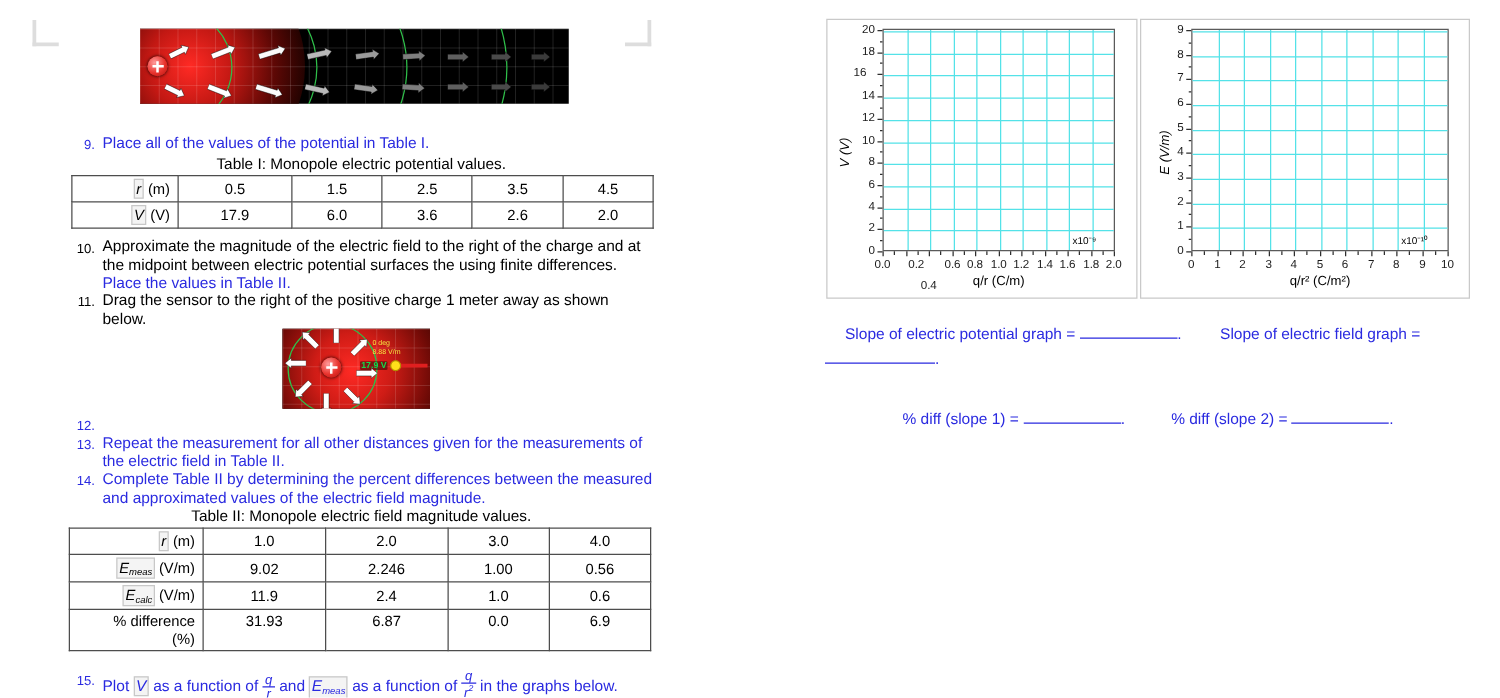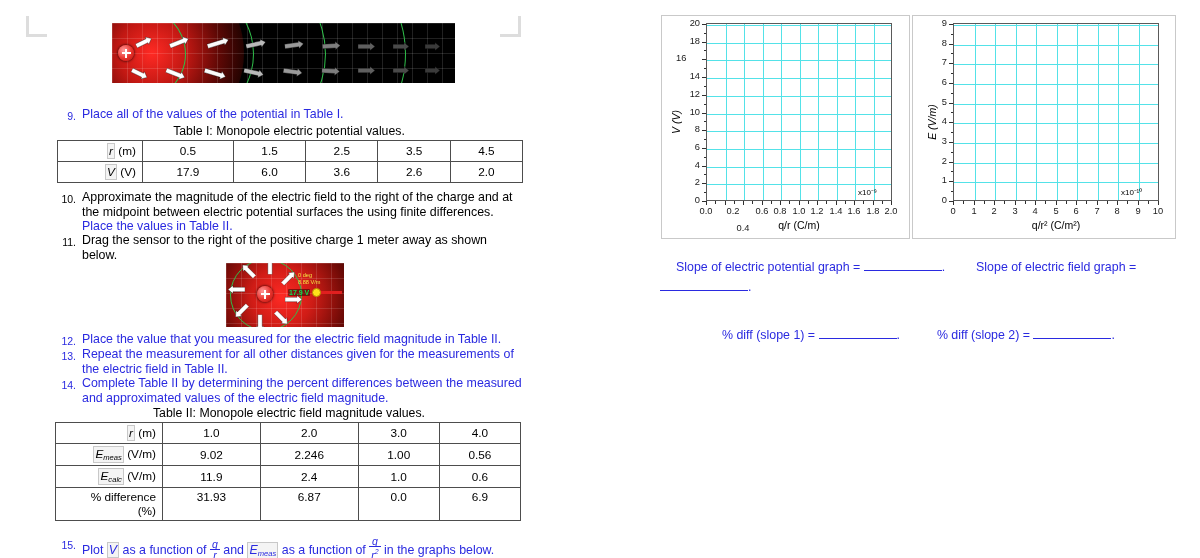--- a/index.html
+++ b/index.html
@@ -243,21 +243,20 @@
         <div class="arrow" style="left: 19px; top: 27px; width: 17px; height: 9px; transform: rotate(180deg);"><svg width="17" height="9" viewBox="0 0 17 9">
             <path d="M0 2.3 H12 V0.4 L17 4.5 L12 8.6 V6.7 H0 Z" fill="#ffffff" stroke="rgba(0,0,0,.55)" stroke-width="0.6"></path>
           </svg></div>
         <div class="arrow" style="left: 24.8px; top: 12.8px; width: 17px; height: 9px; transform: rotate(-135deg);"><svg width="17" height="9" viewBox="0 0 17 9">
             <path d="M0 2.3 H12 V0.4 L17 4.5 L12 8.6 V6.7 H0 Z" fill="#ffffff" stroke="rgba(0,0,0,.55)" stroke-width="0.6"></path>
           </svg></div>
       </div>
 
     <div class="qitem" style="left:54px;top:332px;width:470px;">
       <span class="qnum blue">12.</span>
-      <span class="qbody blue">Place the value that you measured for the electric field magnitude in Table II.</span>
     </div>
 
     <div class="qitem" style="left:54px;top:347px;width:470px;">
       <span class="qnum blue">13.</span>
       <span class="qbody blue">Repeat the measurement for all other distances given for the measurements of the electric field in Table II.</span>
     </div>
 
     <div class="qitem" style="left:54px;top:376px;width:470px;">
       <span class="qnum blue">14.</span>
       <span class="qbody blue">Complete Table II by determining the percent differences between the measured and approximated values of the electric field magnitude.</span>
@@ -376,21 +375,21 @@
         <div class="tick tickmajy" style="left: 40px; top: 97px;"></div>
         <div class="tlab" style="left: 14px; top: 91px; width: 24px; text-align: right;">10</div>
         <div class="tick tickminy" style="left: 41.5px; top: 88px;"></div>
         <div class="tick tickmajy" style="left: 40px; top: 79px;"></div>
         <div class="tlab" style="left: 14px; top: 73px; width: 24px; text-align: right;">12</div>
         <div class="tick tickminy" style="left: 41.5px; top: 70px;"></div>
         <div class="tick tickmajy" style="left: 40px; top: 61px;"></div>
         <div class="tlab" style="left: 14px; top: 55px; width: 24px; text-align: right;">14</div>
         <div class="tick tickminy" style="left: 41.5px; top: 52px;"></div>
         <div class="tick tickmajy" style="left: 40px; top: 43px;"></div>
-        <div class="tlab" style="left: 14px; top: 37px; width: 24px; text-align: left;">16</div>
+        <div class="tlab" style="left: 14px; top: 37px; width: 24px; text-align: center;">16</div>
         <div class="tick tickminy" style="left: 41.5px; top: 34px;"></div>
         <div class="tick tickmajy" style="left: 40px; top: 26px;"></div>
         <div class="tlab" style="left: 14px; top: 20px; width: 24px; text-align: right;">18</div>
         <div class="tick tickminy" style="left: 41.5px; top: 17px;"></div>
         <div class="tick tickmajy" style="left: 40px; top: 8px;"></div>
         <div class="tlab" style="left: 14px; top: 2px; width: 24px; text-align: right;">20</div>
         <div class="tick tickmajx" style="left: 44px; top: 185px;"></div>
         <div class="tlab" style="left: 30px; top: 190px; width: 28px; text-align: center;">0.0</div>
         <div class="tick tickminx" style="left: 53px; top: 185px;"></div>
         <div class="tick tickmajx" style="left: 63px; top: 185px;"></div>

